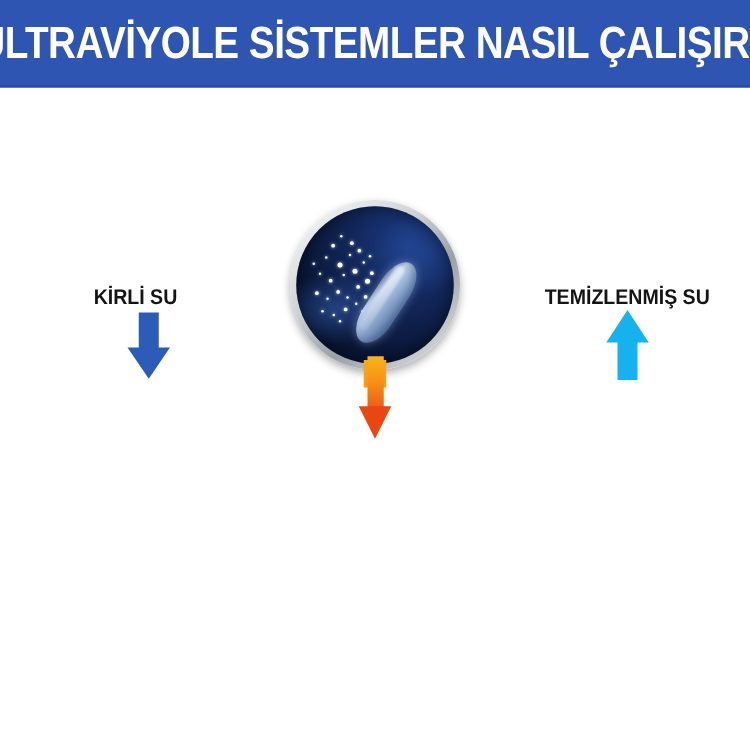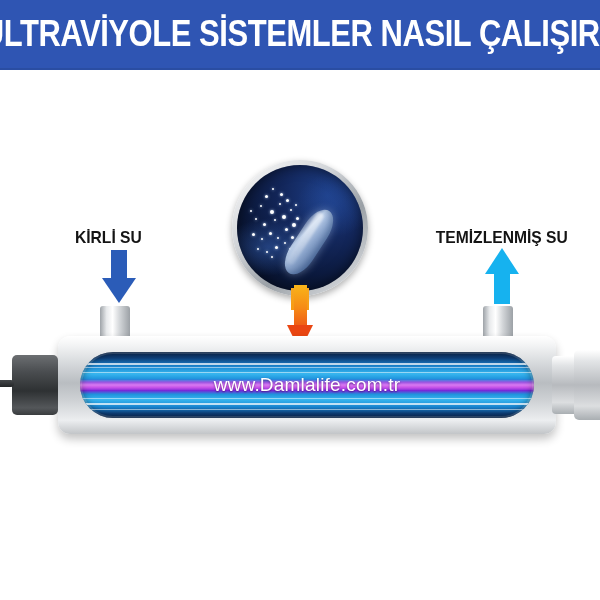--- a/index.html
+++ b/index.html
@@ -392,38 +392,14 @@
     <div class="arr-shaft"></div>
     <div class="arr-head"></div>
   </div>
 
   <div class="flow-label label-out">TEMİZLENMİŞ SU</div>
   <div class="arr arr-out">
     <div class="arr-shaft"></div>
     <div class="arr-head"></div>
   </div>
 
-  <div class="chamber">
-    <div class="port port-in"></div>
-    <div class="port port-out"></div>
-
-    <div class="chamber-body">
-      <div class="window">
-        <div class="lamp-glow"></div>
-
-        <div class="wave" style="top:16%;"></div>
-        <div class="wave thin" style="top:23%;"></div>
-        <div class="wave thin" style="top:30%;"></div>
-        <div class="wave" style="top:78%;"></div>
-        <div class="wave thin" style="top:70%;"></div>
-        <div class="wave thin" style="top:86%;"></div>
-
-        <div class="watermark">www.Damlalife.com.tr</div>
-      </div>
-    </div>
-
-    <div class="cap cap-right-a"></div>
-    <div class="cap cap-right-b"></div>
-    <div class="lamp-cap"></div>
-    <div class="lamp-cable"></div>
-  </div>
 
 </div>
 
 </body></html>

